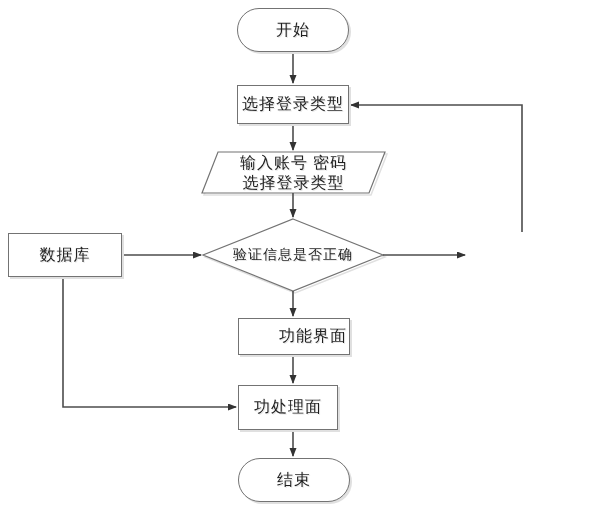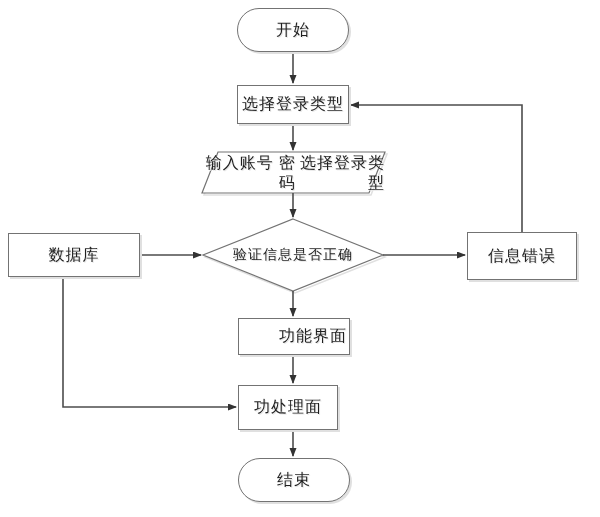--- a/index.html
+++ b/index.html
@@ -29,36 +29,36 @@
     box-shadow: 2px 2px 0 #e0e0e0;
     font-size: 16px;
     letter-spacing: 1px;
     text-shadow: 1px 1px 0 #e8e8e8;
   }
   .terminator { border-radius: 23px; }
   .overlay {
     position: absolute;
     box-sizing: border-box;
     display: flex;
-    flex-direction: row;
+    flex-direction: column;
     align-items: center;
     justify-content: center;
-    text-align: right;
+    text-align: center;
     background: transparent;
     border: none;
     font-size: 16px;
     letter-spacing: 1px;
     text-shadow: 1px 1px 0 #e8e8e8;
     line-height: 20px;
   }
   #node-start  { left: 237px; top: 8px;   width: 112px; height: 44px; }
   #node-login  { left: 237px; top: 85px;  width: 112px; height: 39px; }
   #node-input  { left: 202px; top: 152px; width: 183px; height: 41px; }
   #node-verify { left: 203px; top: 219px; width: 180px; height: 72px; font-size: 14px; }
-  #node-database { left: 8px;   top: 233px; width: 132px; height: 44px; justify-content: center; }
+  #node-database { left: 8px;   top: 233px; width: 114px; height: 44px; justify-content: center; }
   #node-error    { left: 467px; top: 232px; width: 110px; height: 48px; }
   #node-function { left: 238px; top: 318px; width: 112px; height: 37px; padding-left: 38px; }
   #node-process  { left: 238px; top: 385px; width: 100px; height: 45px; }
   #node-end      { left: 238px; top: 458px; width: 112px; height: 44px; }
   #watermark {
     position: absolute;
     right: 17px;
     bottom: 9px;
     font-family: "Liberation Sans", "DejaVu Sans", sans-serif;
     font-size: 15px;
@@ -116,23 +116,20 @@
   </div>
 
   <div id="node-verify" class="overlay">
     <span>验证信息是否正确</span>
   </div>
 
   <div id="node-database" class="node">
     <span>数据库</span>
   </div>
 
-  <div id="node-error" class="node">
-    <span>信息错误</span>
-  </div>
 
   <div id="node-function" class="node">
     <span>功能界面</span>
   </div>
 
   <div id="node-process" class="node">
     <span>功处理面</span>
   </div>
 
   <div id="node-end" class="node terminator">

